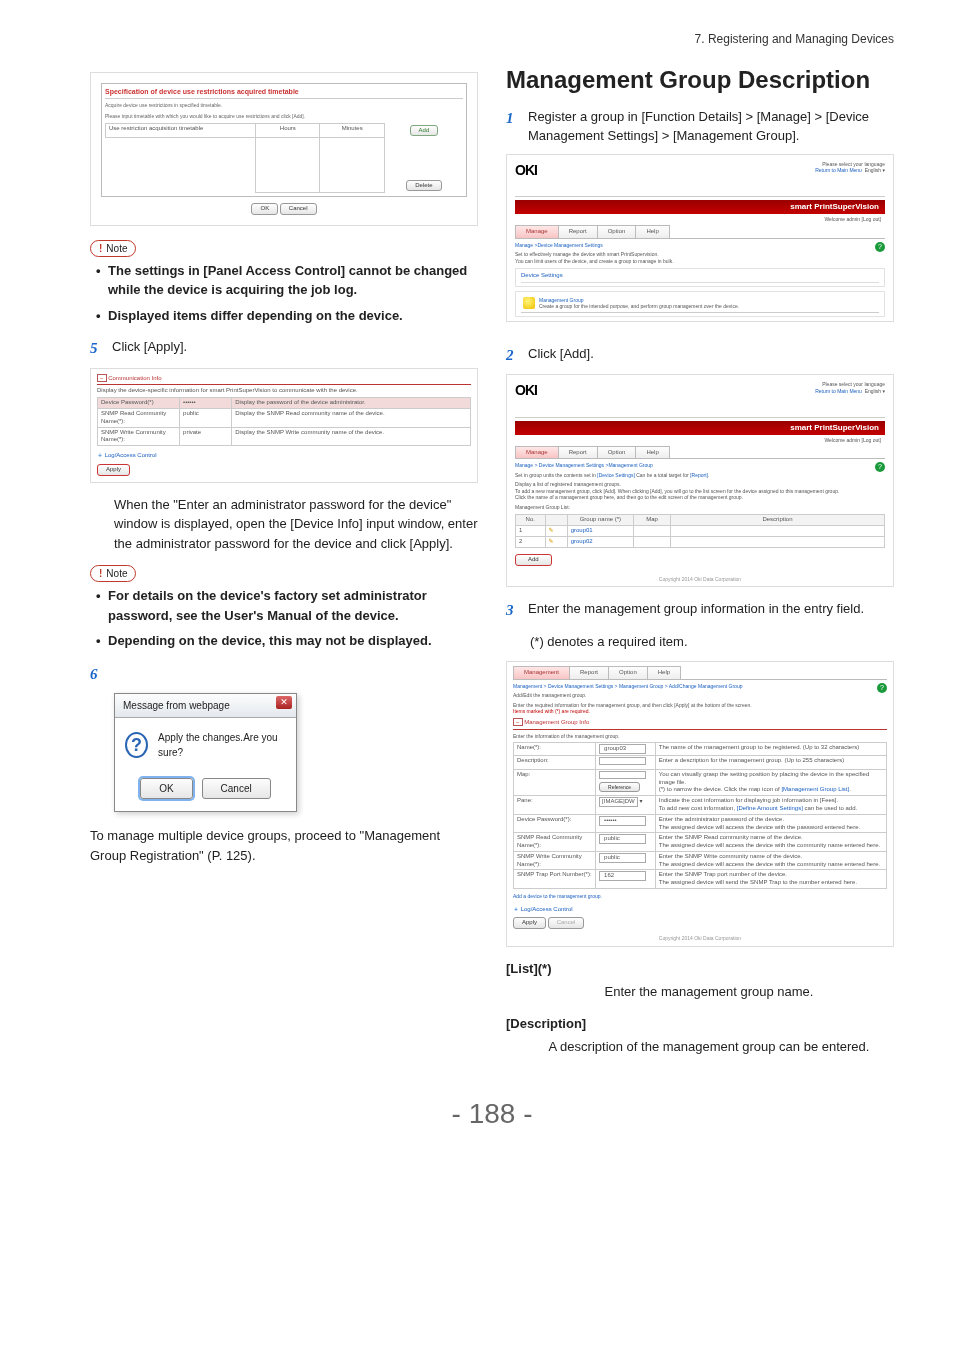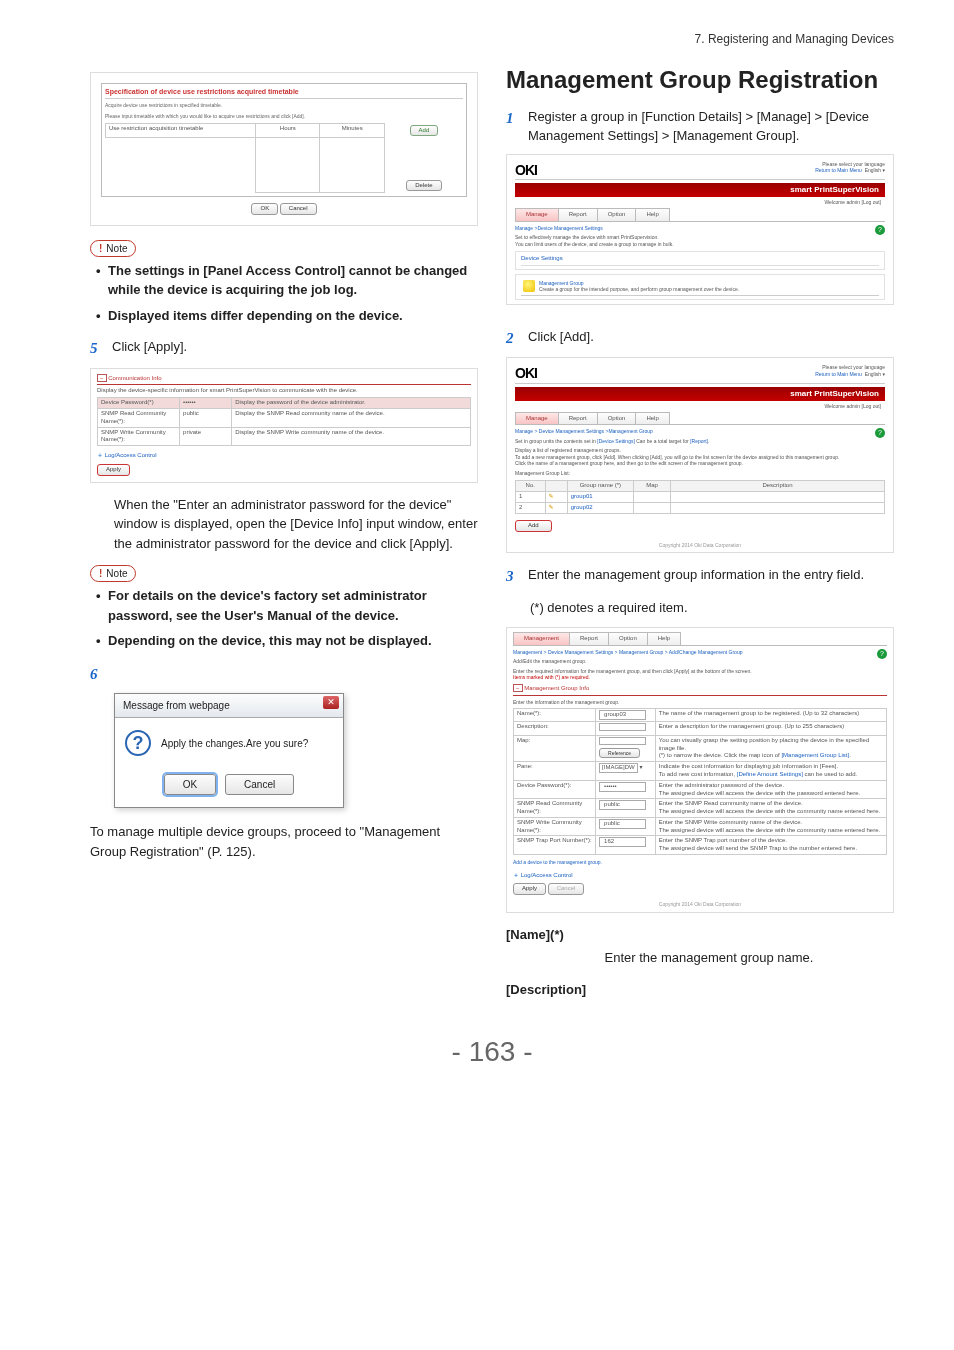--- a/index.html
+++ b/index.html
@@ -42,32 +42,32 @@
   ul.note-list li::before { content: "•"; position: absolute; left: 0; top: 0; font-weight: bold; }
   .step { display: flex; align-items: flex-start; gap: 8px; margin: 8px 0; }
   .step-num {
     font-style: italic; font-weight: bold; color: #1a67c9; font-size: 15px;
     font-family: 'Times New Roman', serif; min-width: 14px;
   }
   .step-text { flex: 1; }
   .inset { padding-left: 24px; }
   .plain-para { margin: 10px 0; }
   .dlg {
-    width: 230px; border: 1px solid #888; margin: 8px 0 14px 24px; font-size: 10px;
+    width: 183px; border: 1px solid #888; margin: 8px 0 14px 24px; font-size: 10px;
     box-shadow: 2px 2px 6px rgba(0,0,0,.2);
   }
   .dlg-title { background: linear-gradient(#fdfdfd,#e3e8ee); padding: 4px 8px; border-bottom: 1px solid #aaa; font-size: 10px; position: relative; }
   .dlg-title .close { position: absolute; right: 4px; top: 2px; width: 16px; height: 13px; background: linear-gradient(#d66,#a22); border-radius: 2px; color: #fff; text-align: center; line-height: 12px; font-size: 9px; }
   .dlg-body { padding: 12px 10px; display: flex; gap: 10px; align-items: center; }
   .dlg-q { width: 26px; height: 26px; border-radius: 50%; border: 2px solid #2a65b3; color: #2a65b3; font-weight: bold; font-size: 18px; line-height: 22px; text-align: center; }
   .dlg-btns { padding: 6px 10px 12px; text-align: center; }
   .dlg-btn { display: inline-block; border: 1px solid #888; border-radius: 3px; padding: 2px 18px; background: linear-gradient(#fdfdfd,#e6e6e6); font-size: 10px; margin: 0 3px; }
   .right-h1 { font-family: Verdana, sans-serif; font-size: 24px; font-weight: bold; color: #222; margin-bottom: 12px; line-height: 1.2; }
   .right-intro { padding-left: 20px; margin-bottom: 14px; }
-  .oki-hdr { display: flex; justify-content: space-between; align-items: flex-start; border-bottom: 1px solid #ccc; padding-bottom: 0; margin-bottom: 0; }
+  .oki-hdr { display: flex; justify-content: space-between; align-items: flex-start; border-bottom: 1px solid #ccc; padding-bottom: 17px; margin-bottom: 0; }
   .oki-logo { font-weight: 900; letter-spacing: -1px; font-size: 14px; color: #000; font-family: Arial, sans-serif; }
   .oki-right { font-size: 5px; text-align: right; }
   .oki-right .blue { color: #1a5fbf; }
   .spv-bar { background: linear-gradient(#9a0000,#c40000); color: #fff; text-align: right; padding: 2px 6px; font-size: 8px; font-weight: bold; margin-top: 3px; }
   .welcome-line { font-size: 5px; text-align: right; padding: 2px 4px; }
   .tabrow { display: flex; font-size: 6px; border-bottom: 1px solid #bbb; }
   .tabrow span { padding: 2px 10px; border: 1px solid #bbb; border-bottom: none; background: linear-gradient(#fdfdfd,#eee); margin-right: -1px; }
   .tabrow span.active { background: linear-gradient(#ffe7e7,#f8c4c4); color: #a33; }
   .bc-line { font-size: 5px; color: #1a5fbf; padding: 3px 0; }
   .inner-panel { border: 1px solid #e2e2e2; margin-top: 4px; padding: 3px 5px; }
@@ -185,21 +185,21 @@
       <div class="dlg-btns">
         <span class="dlg-btn" style="box-shadow:0 0 0 2px #7fb3ef;">OK</span>
         <span class="dlg-btn">Cancel</span>
       </div>
     </div>
 
     <div class="plain-para">To manage multiple device groups, proceed to "Management Group Registration" (P. 125).</div>
   </div>
 
   <div class="col">
-    <div class="right-h1">Management Group Registration</div>
+    <div class="right-h1">Management Group Description</div>
 
     <div class="step">
       <span class="step-num">1</span>
       <span class="step-text">Register a group in [Function Details] &gt; [Manage] &gt; [Device Management Settings] &gt; [Management Group].</span>
     </div>
 
     <div class="screenshot" style="padding:6px 8px 4px;">
       <div class="oki-hdr">
         <div class="oki-logo">OKI</div>
         <div class="oki-right">
@@ -353,20 +353,21 @@
         </table>
       <div class="bluetext" style="font-size:5px;margin-top:4px;">Add a device to the management group.</div>
       <div style="margin-top:6px;"><span class="plus">＋</span> <span class="bluetext">Log/Access Control</span></div>
       <div style="margin-top:4px;">
         <span class="sc-btn">Apply</span>
         <span class="sc-btn" style="color:#aaa;">Cancel</span>
       </div>
       <div class="footer-copy">Copyright 2014 Oki Data Corporation</div>
     </div>
 
-    <div class="sec-label">[Name](*)</div>
+    <div class="sec-label">[List](*)</div>
     <div class="sec-body">Enter the management group name.</div>
     <div class="sec-label">[Description]</div>
+    <div class="sec-body">A description of the management group can be entered.</div>
 
   </div>
 </div>
 
-<div class="page-num">- 163 -</div>
+<div class="page-num">- 188 -</div>
 
 </body></html>

